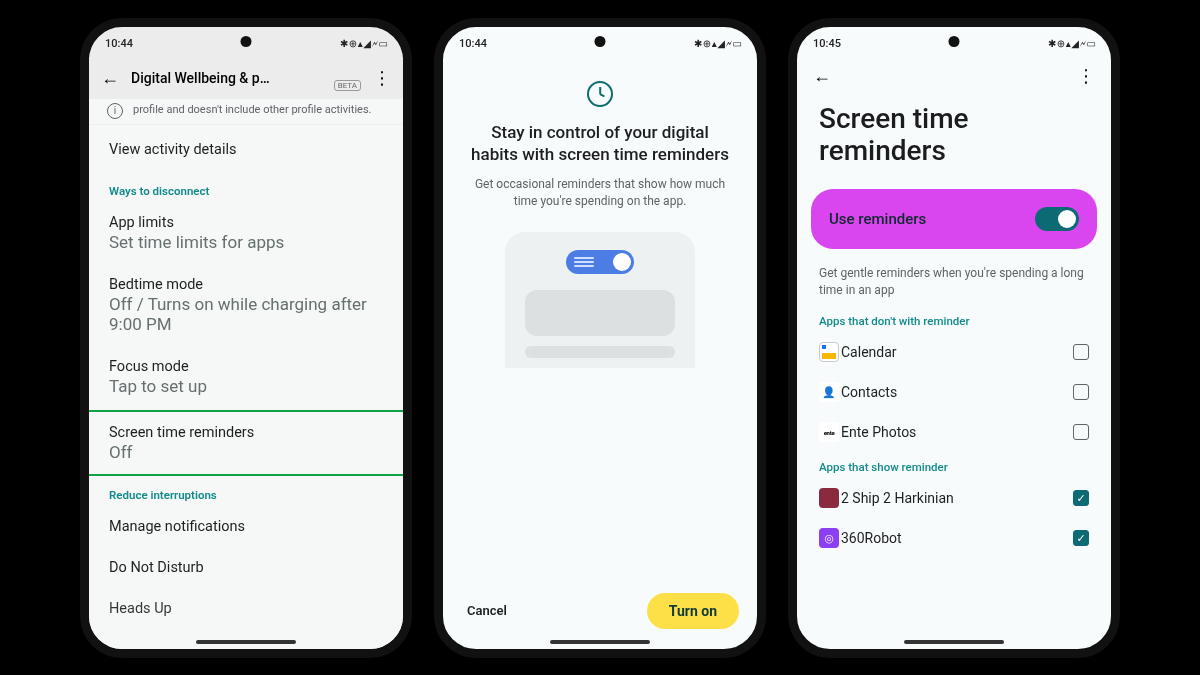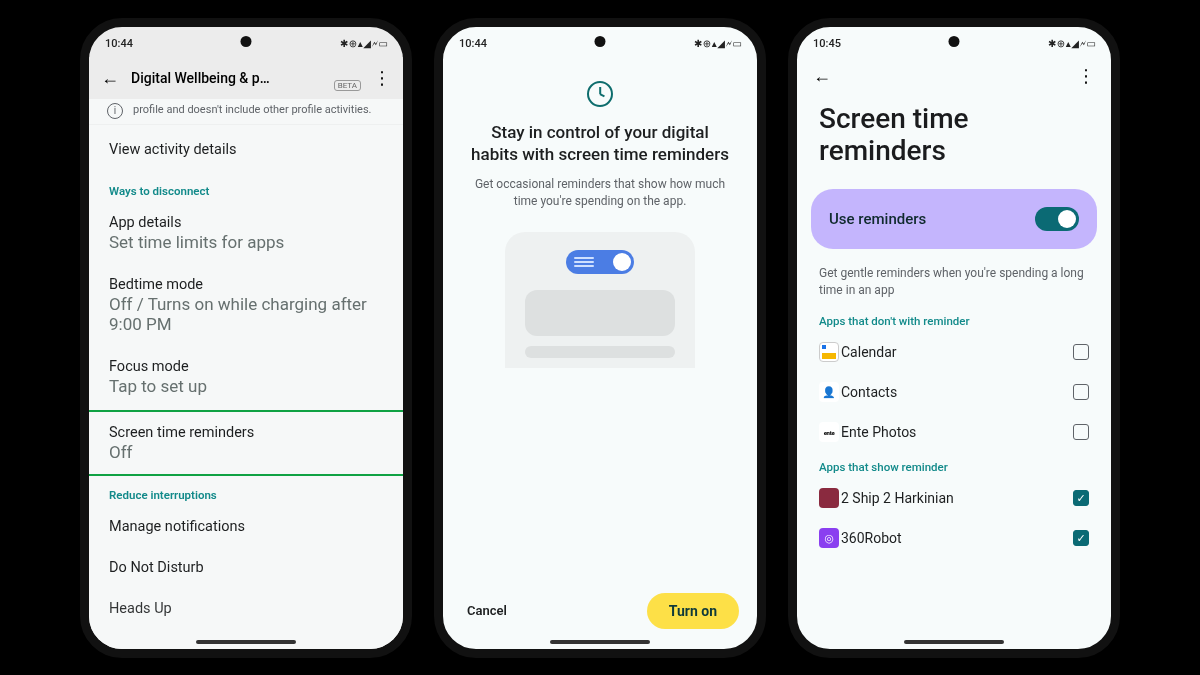--- a/index.html
+++ b/index.html
@@ -83,21 +83,21 @@
   .illus-toggle::after{content:"";position:absolute;right:3px;top:3px;width:18px;height:18px;background:#fff;border-radius:50%;}
   .illus-block { height:46px; background:#dde0e0; border-radius:12px; margin-bottom:10px;}
   .illus-block.small { height:12px;}
   .p2-actions { display:flex; justify-content:space-between; align-items:center; padding:16px 18px 20px; }
   .btn-text { font-size:13px; font-weight:600; color:#1d1f20; padding:8px 6px;}
   .btn-pill { font-size:14px; font-weight:700; background:#fde047; color:#103a3a; padding:10px 22px; border-radius:22px;}
 
   
   .p3-header { display:flex; justify-content:space-between; padding:10px 16px 0;}
   .p3-title { font-size:28px; font-weight:500; color:#1b1c1e; padding: 18px 22px 22px; line-height:1.15;}
-  .card { background:#c4b5fd; margin:0 14px; border-radius:22px; padding:18px 18px; display:flex; align-items:center; justify-content:space-between;}
+  .card { background:#d946ef; margin:0 14px; border-radius:22px; padding:18px 18px; display:flex; align-items:center; justify-content:space-between;}
   .card-label { font-size:15px; font-weight:500; color:#102a2e;}
   .toggle { width:44px; height:24px; background:#0b6a74; border-radius:14px; position:relative;}
   .toggle::after{content:"";position:absolute;right:3px;top:3px;width:18px;height:18px;background:#fff;border-radius:50%;}
   .p3-desc { font-size:12px; color:#5f6368; padding:16px 22px 8px; line-height:1.4;}
   .apps-section-label { font-size:11.5px; color:#128a8a; font-weight:500; padding:8px 22px 4px;}
   .app-row { display:flex; align-items:center; gap:2px; padding:10px 22px;}
   .app-icon { width:20px; height:20px; border-radius:4px; display:flex;align-items:center;justify-content:center;font-size:11px;}
   .app-name { flex:1; font-size:14px; color:#1d1f20;}
   .checkbox { width:16px;height:16px;border:1.6px solid #5f6368;border-radius:3px;}
   .checkbox.checked { background:#0b6a74; border-color:#0b6a74; color:#fff; display:flex;align-items:center;justify-content:center;font-size:11px;}
@@ -125,21 +125,21 @@
     <span class="more">⋮</span>
   </div>
   <div class="p1-body">
     <div style="position:relative;">
       <div class="info-icon-wrap">i</div>
       <div class="partial-note">profile and doesn't include other profile activities.</div>
     </div>
     <div class="link-row">View activity details</div>
     <div class="section-label">Ways to disconnect</div>
     <div class="setting-item">
-      <div class="title">App details</div>
+      <div class="title">App limits</div>
       <div class="sub">Set time limits for apps</div>
     </div>
     <div class="setting-item">
       <div class="title">Bedtime mode</div>
       <div class="sub">Off / Turns on while charging after 9:00 PM</div>
     </div>
     <div class="setting-item">
       <div class="title">Focus mode</div>
       <div class="sub">Tap to set up</div>
     </div>

